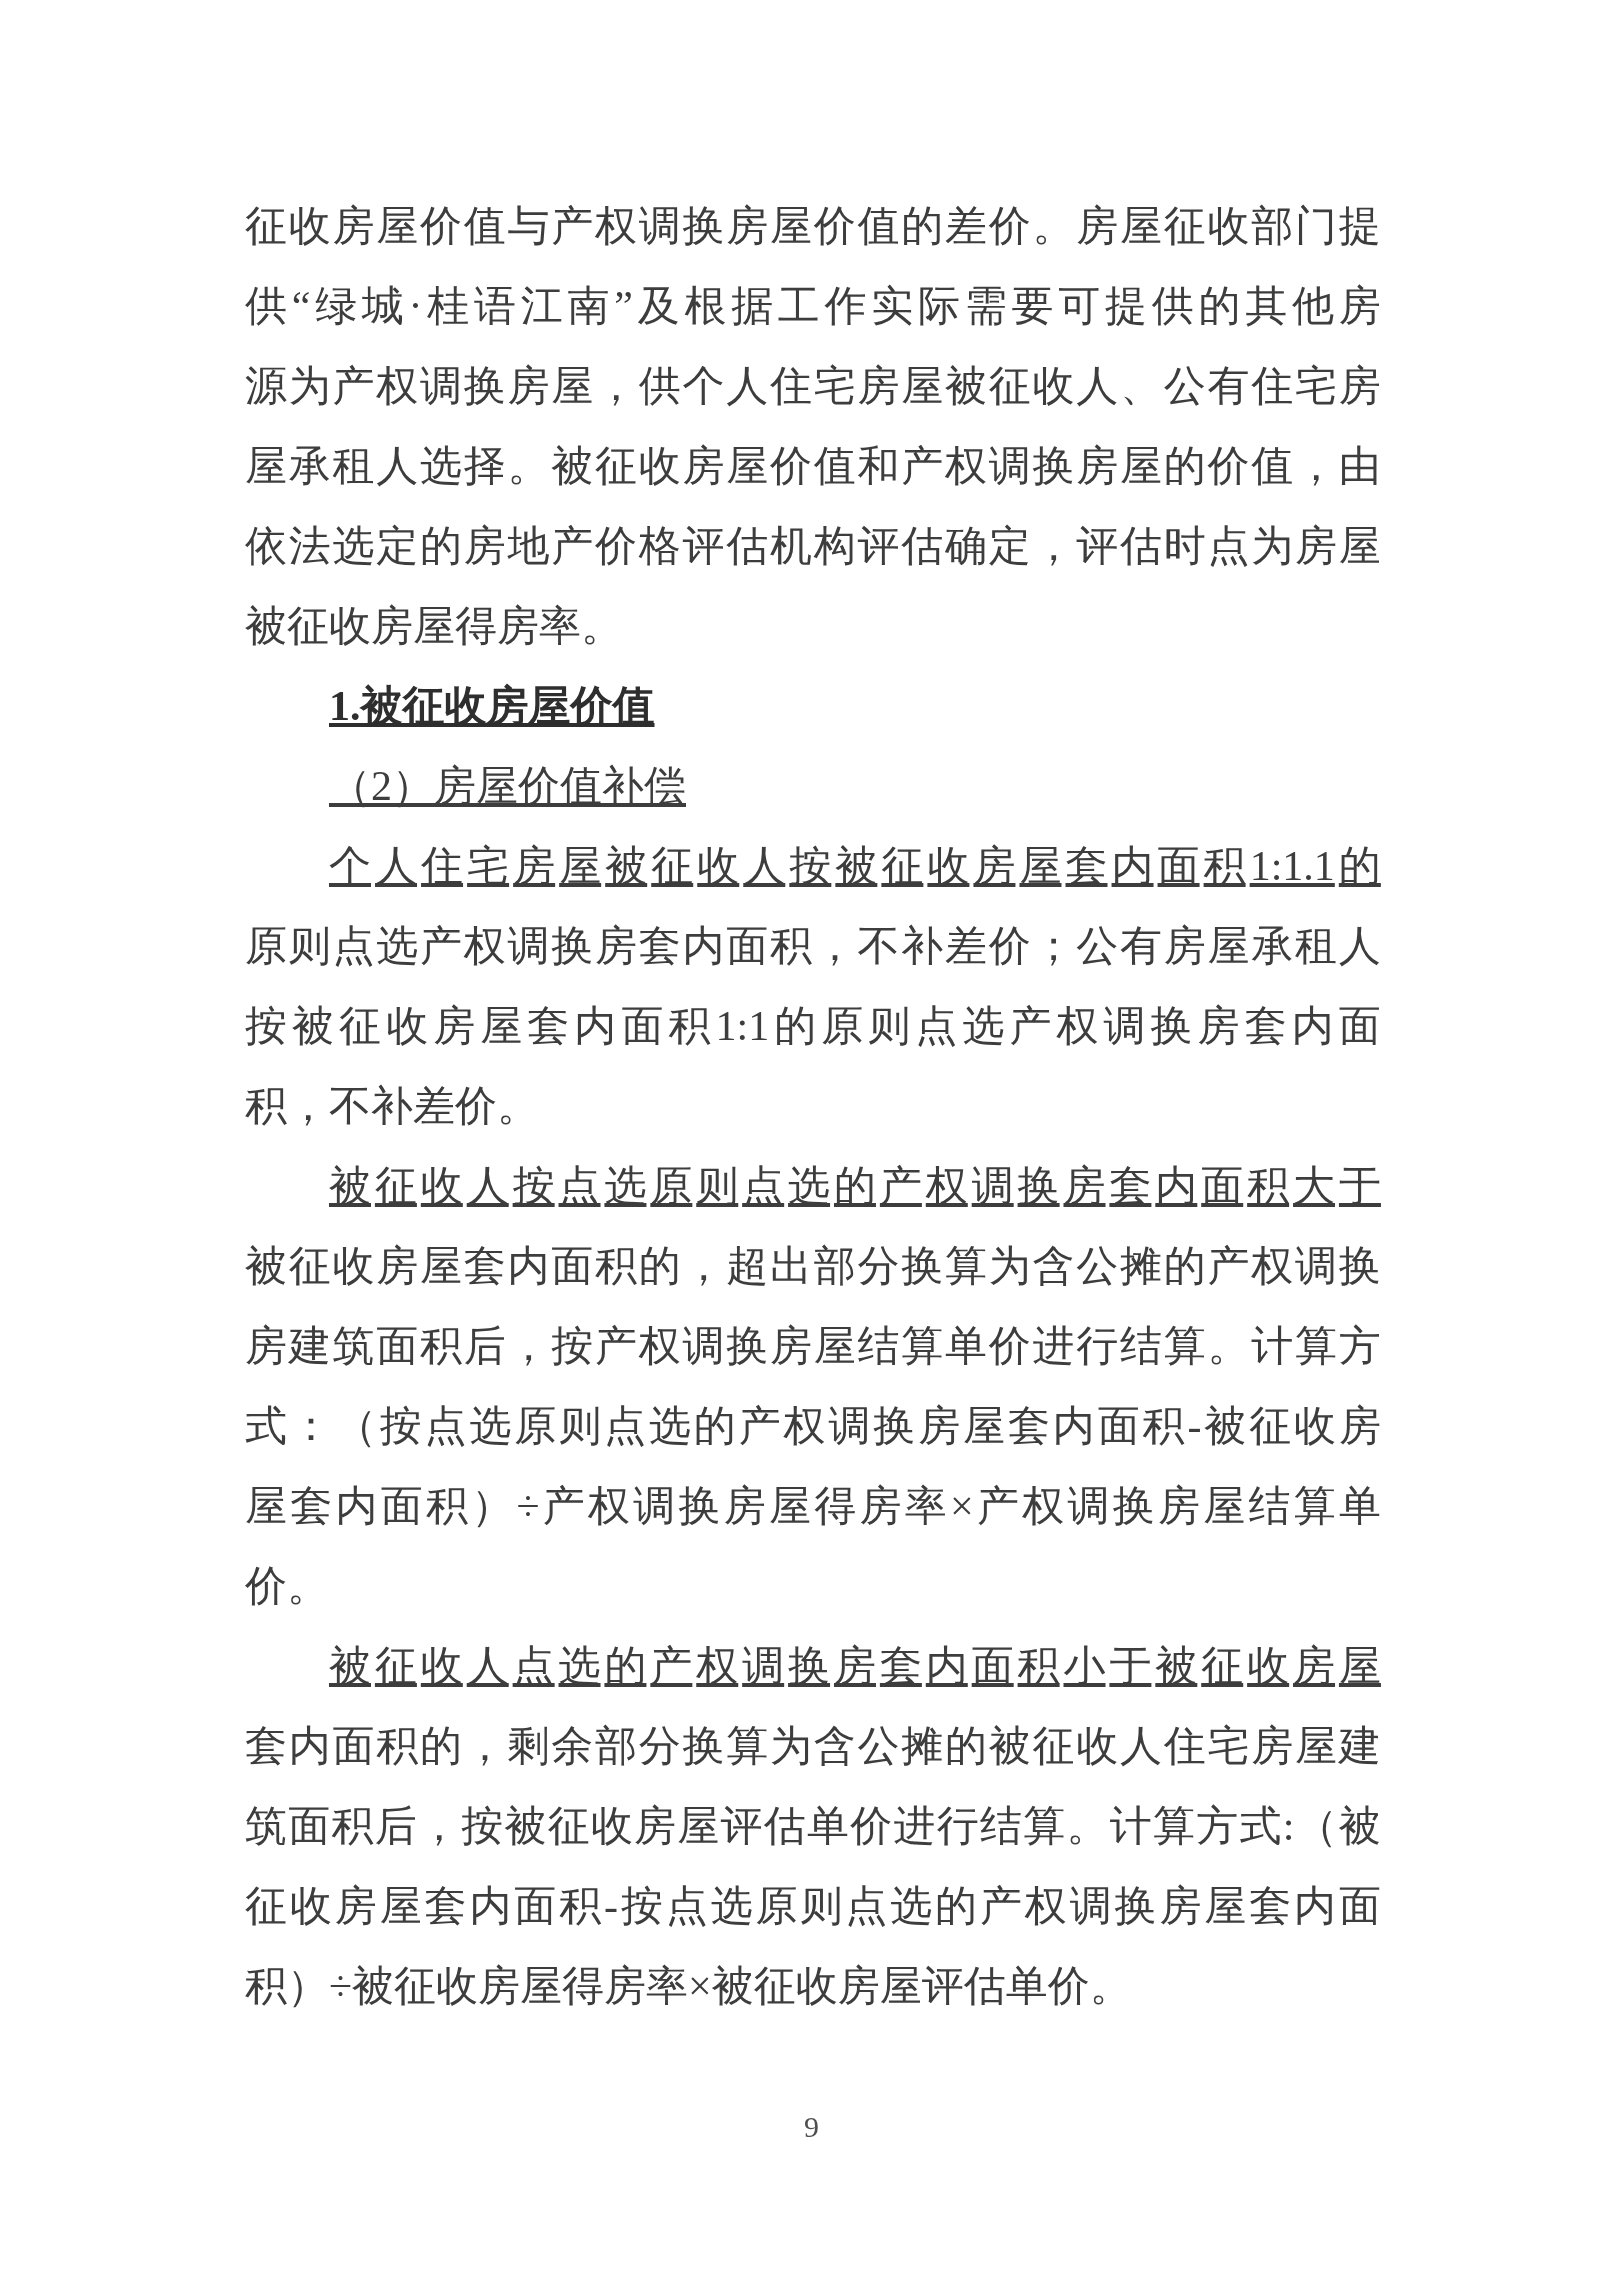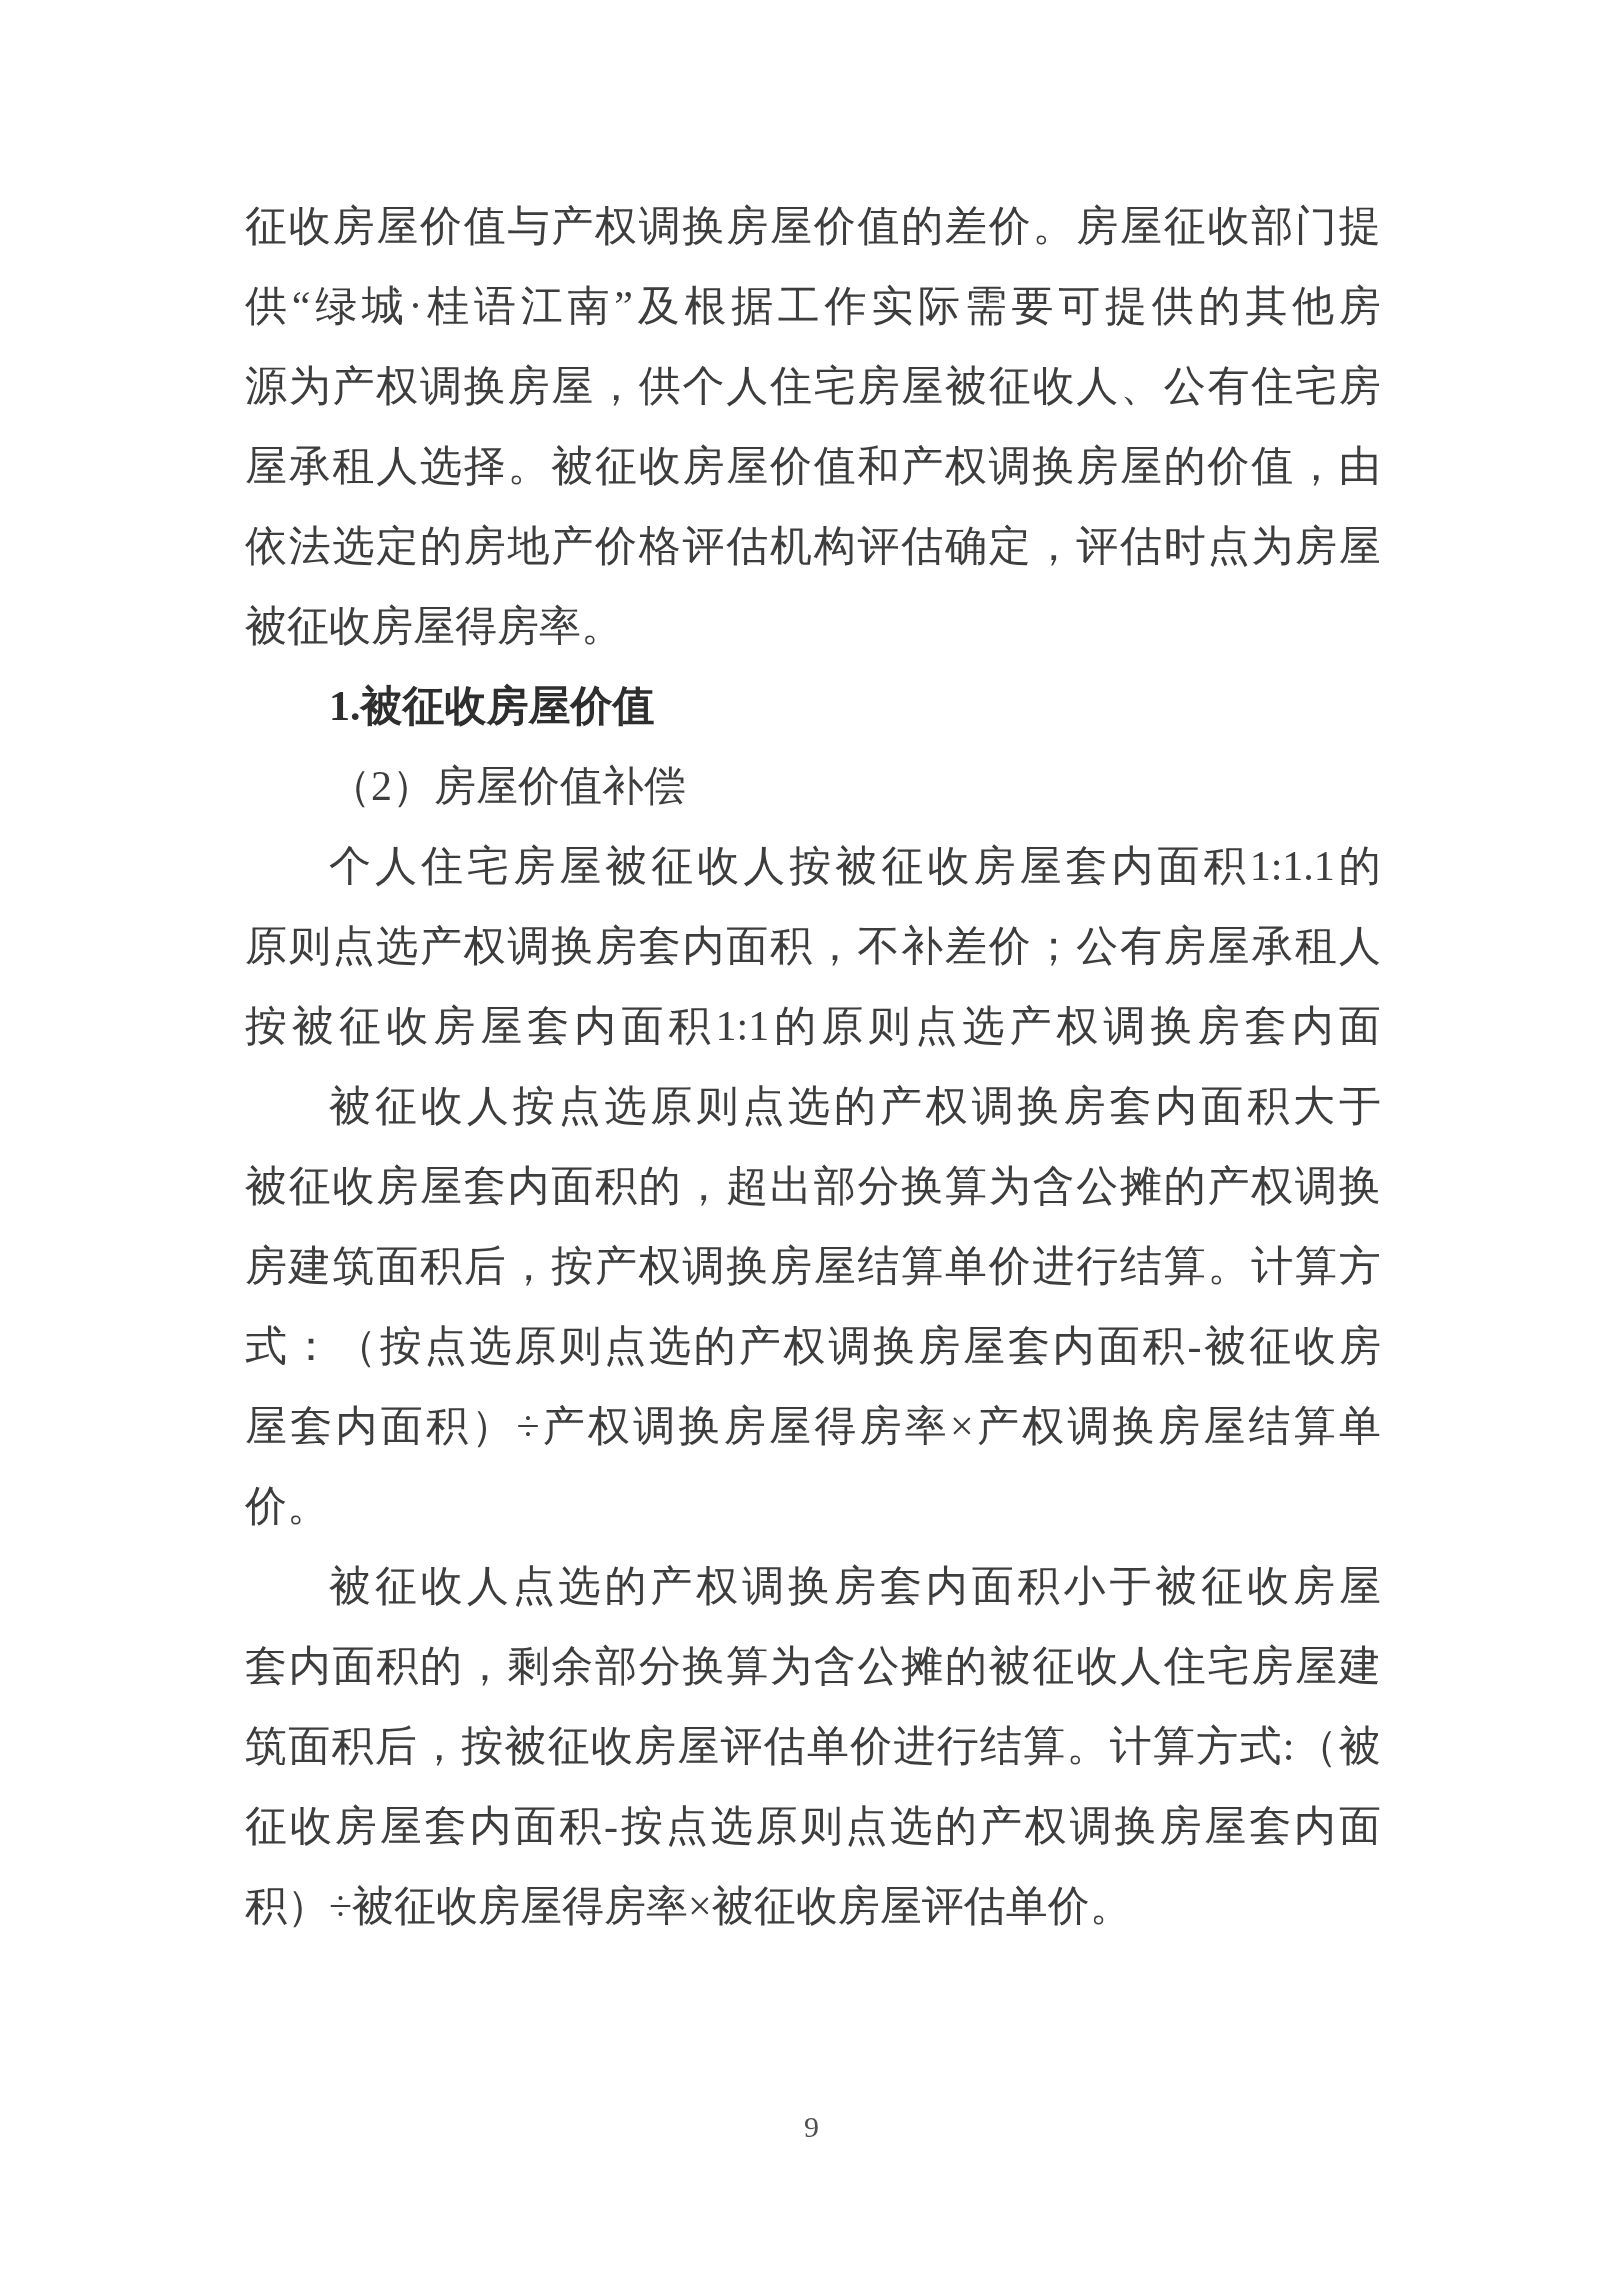--- a/index.html
+++ b/index.html
@@ -32,21 +32,21 @@
     color: var(--text-color, #3d3d3d);
     white-space: nowrap;
   }
   
   .line.fill {
     display: flex;
     justify-content: space-between;
     align-items: baseline;
     white-space: normal;
   }
-  .line.indent { padding-left: 84px; }
+  .line.indent { padding-left: 84px; text-decoration: underline; }
   .paragraph.heading .line {
     font-weight: bold;
     color: var(--heading-color, #2e2e2e);
   }
   .page-number {
     position: absolute;
     top: 2106px;
     left: 0;
     width: 1623px;
     text-align: center;
@@ -281,20 +281,21 @@
           <span>选</span>
           <span>产</span>
           <span>权</span>
           <span>调</span>
           <span>换</span>
           <span>房</span>
           <span>套</span>
           <span>内</span>
           <span>面</span>
         </div>
+        <div class="line last">积，不补差价。</div>
       </div>
       <div class="paragraph body">
         <div class="line fill indent">
           <span>被</span>
           <span>征</span>
           <span>收</span>
           <span>人</span>
           <span>按</span>
           <span>点</span>
           <span>选</span>

